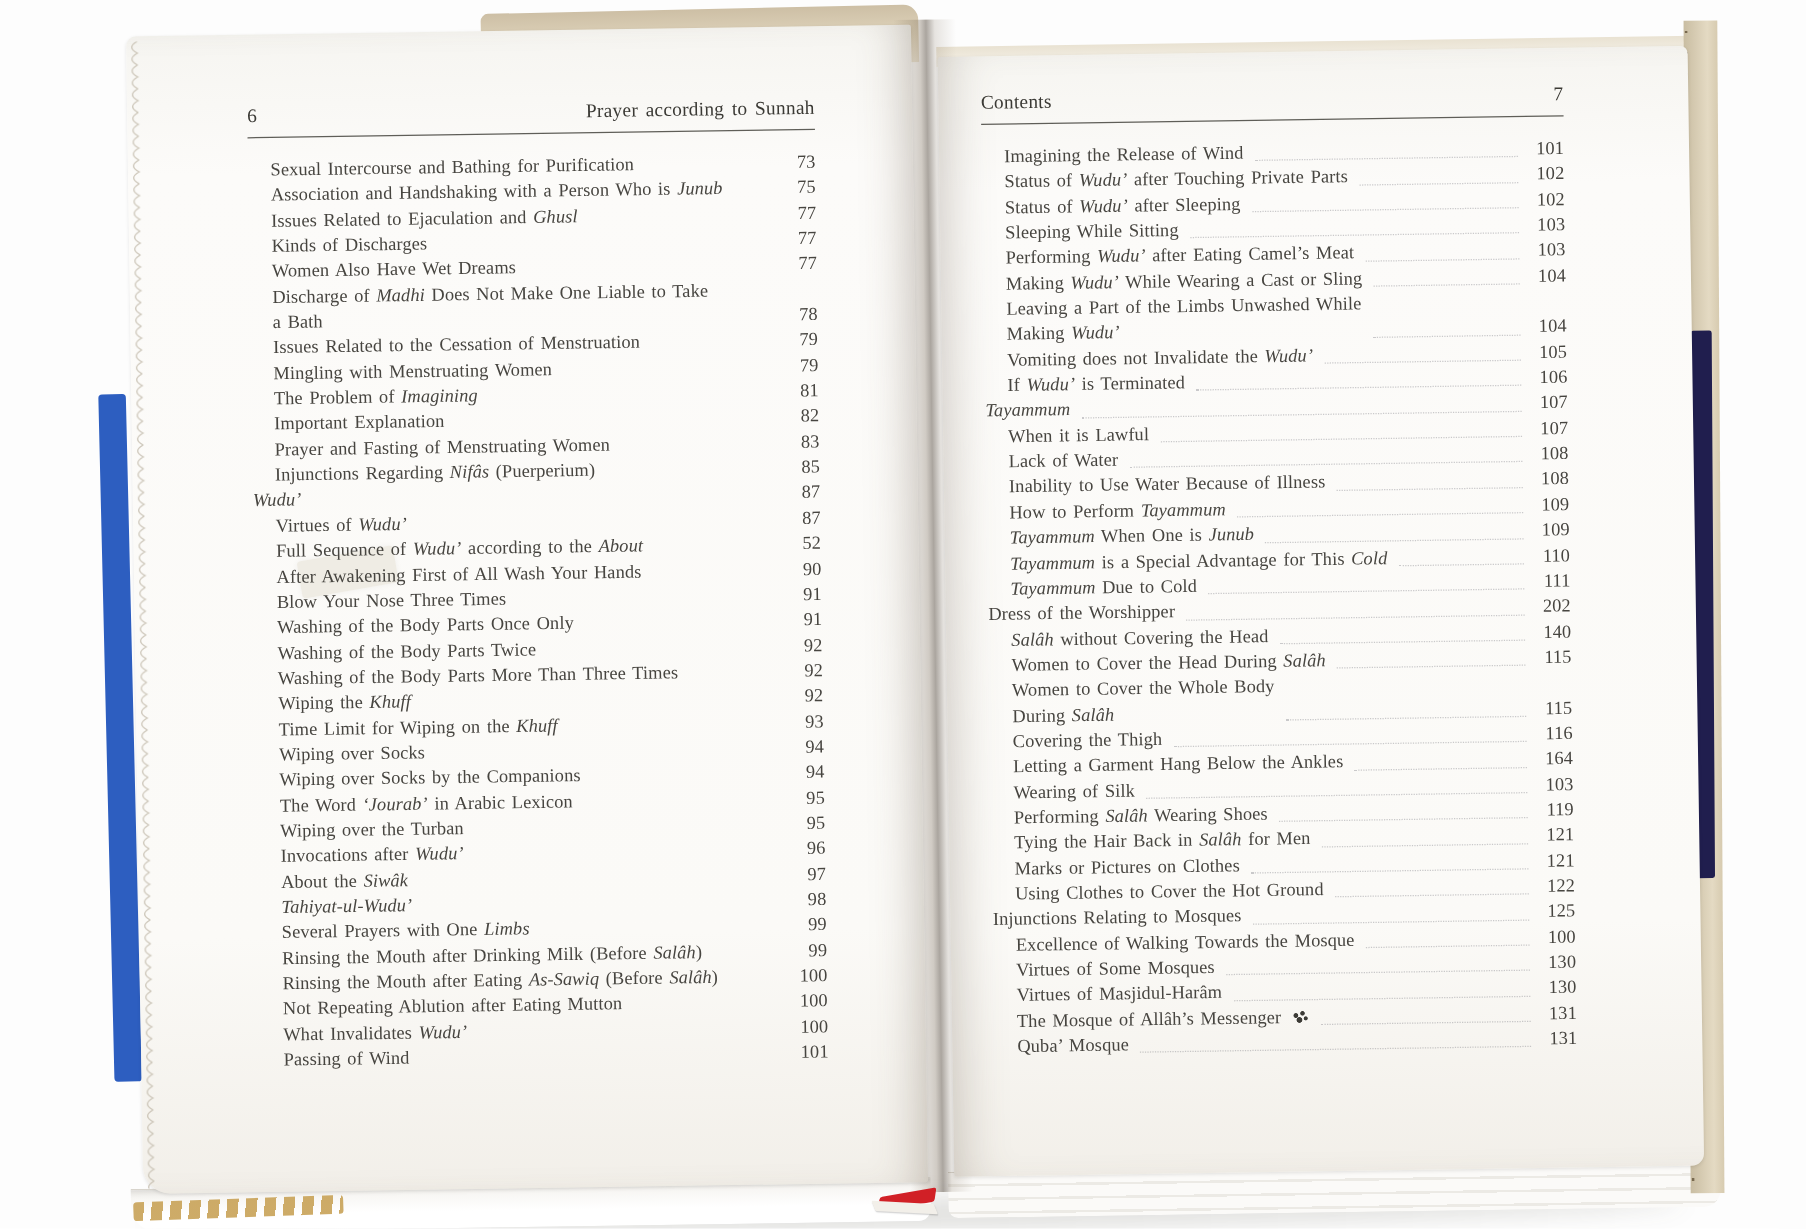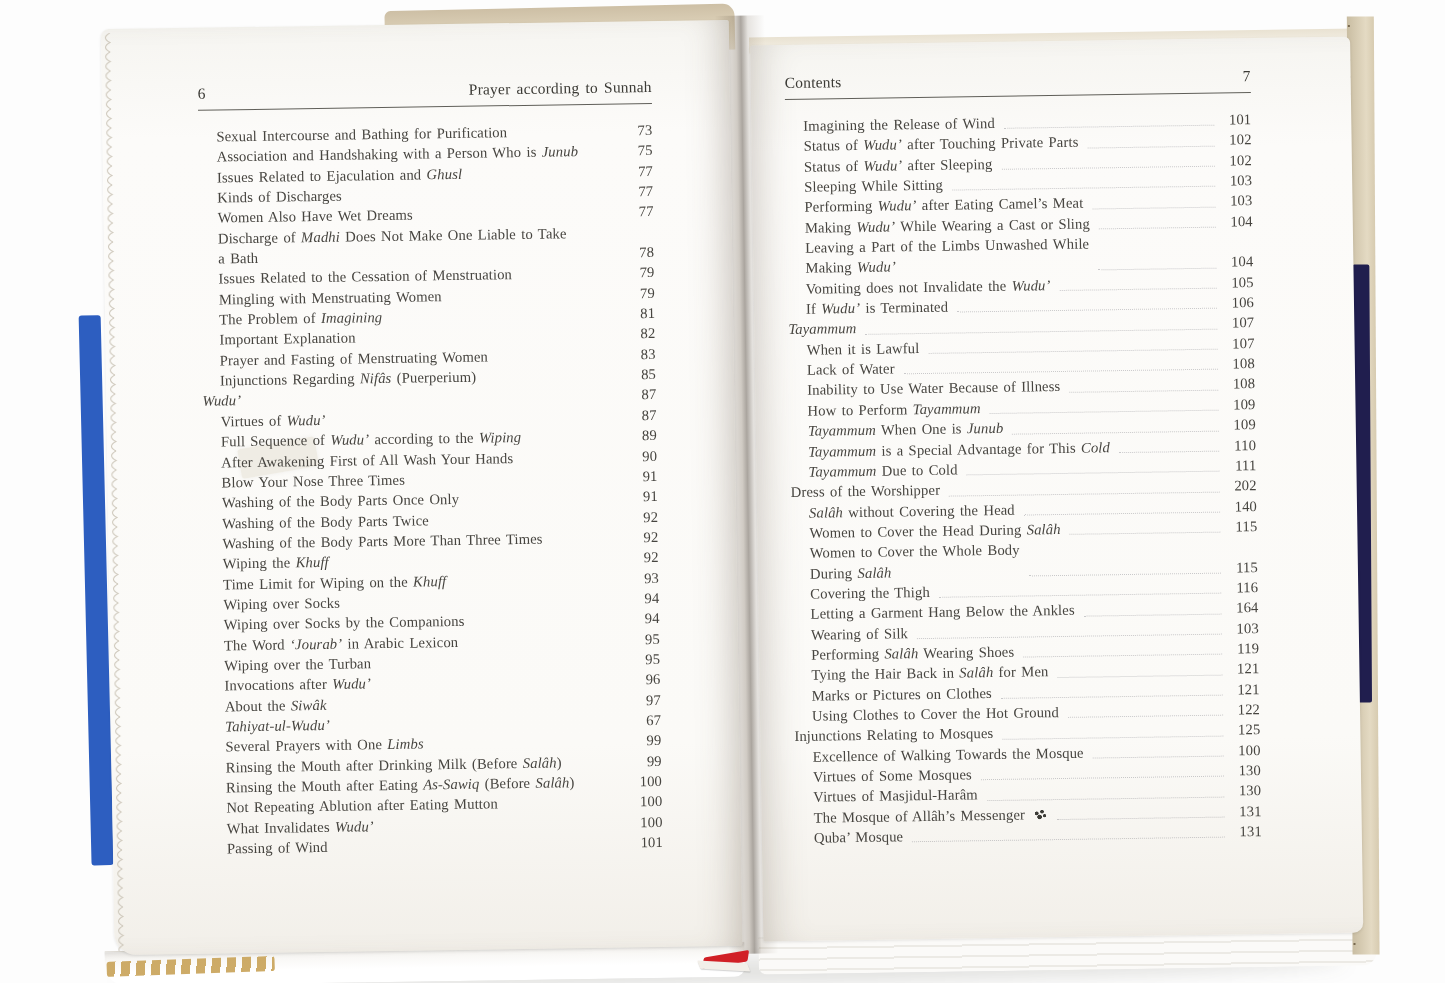--- a/index.html
+++ b/index.html
@@ -177,23 +177,23 @@
               <span class="toc-label"><i>Wudu’</i></span>
               <span class="leader"></span>
               <span class="toc-page">87</span>
             </div>
             <div class="toc-row indent">
               <span class="toc-label">Virtues of <i>Wudu’</i></span>
               <span class="leader"></span>
               <span class="toc-page">87</span>
             </div>
             <div class="toc-row indent">
-              <span class="toc-label">Full Sequence of <i>Wudu’</i> according to the <i>Wiping</i></span>
-              <span class="leader"></span>
-              <span class="toc-page">89</span>
+              <span class="toc-label">Full Sequence of <i>Wudu’</i> according to the <i>About</i></span>
+              <span class="leader"></span>
+              <span class="toc-page">52</span>
             </div>
             <div class="toc-row indent">
               <span class="toc-label">After Awakening First of All Wash Your Hands</span>
               <span class="leader"></span>
               <span class="toc-page">90</span>
             </div>
             <div class="toc-row indent">
               <span class="toc-label">Blow Your Nose Three Times</span>
               <span class="leader"></span>
               <span class="toc-page">91</span>
@@ -249,21 +249,21 @@
               <span class="toc-page">96</span>
             </div>
             <div class="toc-row indent">
               <span class="toc-label">About the <i>Siwâk</i></span>
               <span class="leader"></span>
               <span class="toc-page">97</span>
             </div>
             <div class="toc-row indent">
               <span class="toc-label"><i>Tahiyat-ul-Wudu’</i></span>
               <span class="leader"></span>
-              <span class="toc-page">67</span>
+              <span class="toc-page">98</span>
             </div>
             <div class="toc-row indent">
               <span class="toc-label">Several Prayers with One <i>Limbs</i></span>
               <span class="leader"></span>
               <span class="toc-page">99</span>
             </div>
             <div class="toc-row indent">
               <span class="toc-label">Rinsing the Mouth after Drinking Milk (Before <i>Salâh</i>)</span>
               <span class="leader"></span>
               <span class="toc-page">99</span>

